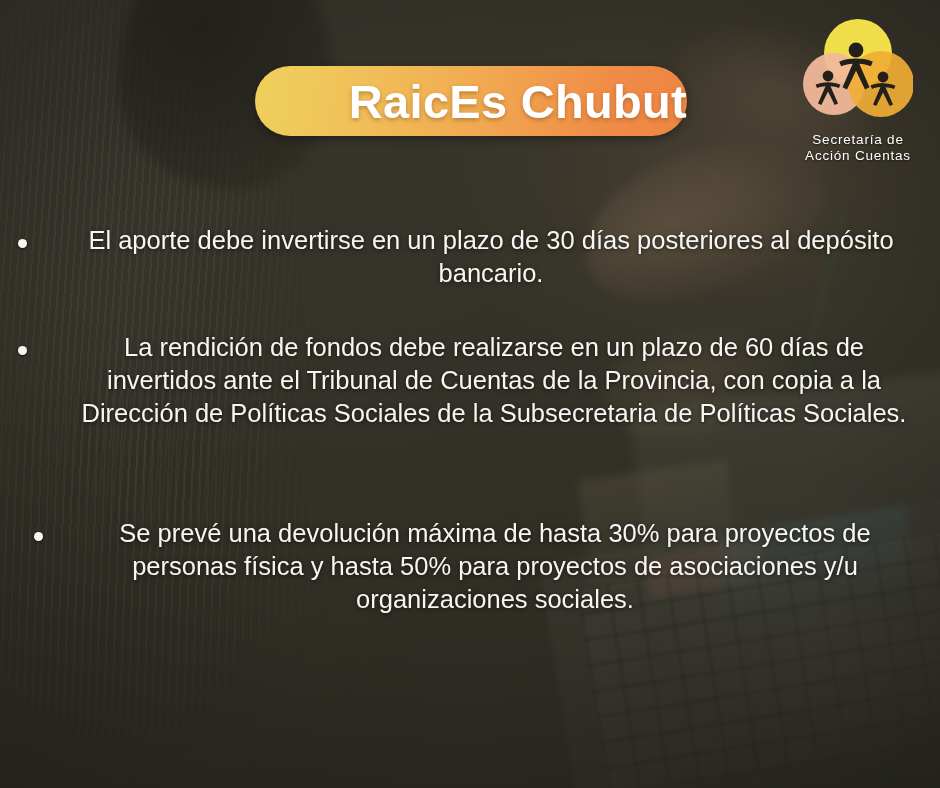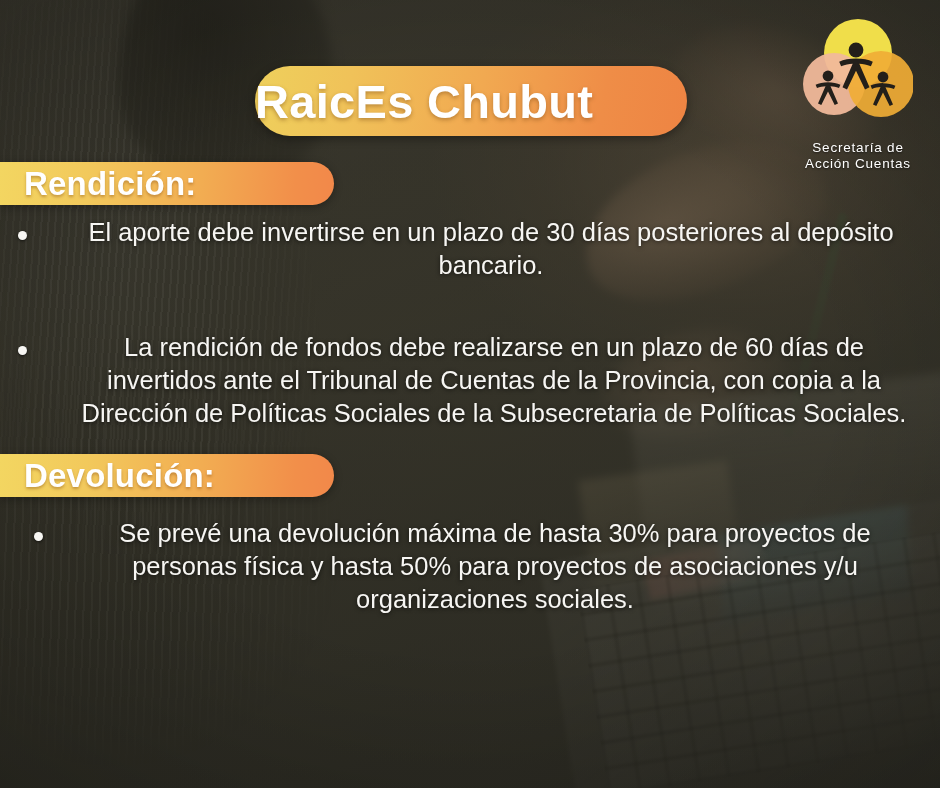--- a/index.html
+++ b/index.html
@@ -208,21 +208,21 @@
     position: absolute;
     top: 66px;
     left: 255px;
     width: 432px;
     height: 70px;
     border-radius: 36px;
     background: linear-gradient(100deg, #eed05c 0%, #f0c259 22%, #f1a951 52%, #ef8d47 80%, #ee8443 100%);
     box-shadow: 0 3px 10px rgba(0,0,0,.35);
     display: flex;
     align-items: center;
-    justify-content: flex-start;
+    justify-content: flex-end;
   }
   .title-text {
     color: #ffffff;
     font-size: 47px;
     font-weight: bold;
     letter-spacing: .3px;
     line-height: 1;
     text-shadow: 0 2px 4px rgba(120,70,20,.45);
   }
 
@@ -234,21 +234,21 @@
     width: 120px;
     text-align: center;
   }
   .logo-mark {
     position: relative;
     width: 110px;
     height: 108px;
     margin: 0 auto;
   }
   .logo-caption {
-    margin-top: 16px;
+    margin-top: 8px;
     color: #ffffff;
     font-size: 13.5px;
     line-height: 1.22;
     letter-spacing: .8px;
     text-shadow: 0 1px 2px rgba(0,0,0,.6);
   }
 
   
   .section-badge {
     position: absolute;
@@ -289,21 +289,21 @@
   .bullet-dot {
     position: absolute;
     left: 18px;
     width: 9px;
     height: 9px;
     border-radius: 50%;
     background: #f7f6f3;
     box-shadow: 0 1px 3px rgba(0,0,0,.6);
   }
 
-  #para-1 { top: 216px; }
+  #para-1 { top: 224px; }
   #para-1 .bullet-dot { top: 15px; }
   #para-1 .para-inner { max-width: 880px; padding-left: 64px; }
 
   #para-2 { top: 331px; }
   #para-2 .bullet-dot { top: 15px; }
   #para-2 .para-inner { max-width: 900px; padding-left: 70px; }
 
   #para-3 { top: 517px; }
   #para-3 .bullet-dot { top: 15px; left: 34px; }
   #para-3 .para-inner { max-width: 880px; padding-left: 72px; }
@@ -364,37 +364,31 @@
             <path d="M80 67.3c4.8 0 9.2.9 12.4 2.4l-1.4 3.4c-2.9-1.2-5.8-1.8-8.5-1.9l7.5 17.3-3.3 1.6L80 76.5l-6.7 13.6-3.3-1.6L77.5 71c-2.7.1-5.6.7-8.5 1.9l-1.4-3.4c3.2-1.5 7.6-2.4 12.4-2.4z"></path>
           </g>
         </svg>
       </div>
       <div class="logo-caption">
         <div>Secretaría de</div>
         <div>Acción Cuentas</div>
       </div>
     </div>
 
-    <div class="section-badge" id="badge-rendicion">
-      <span class="section-badge-text">Rendición:</span>
-    </div>
 
     <div class="para" id="para-1">
       <span class="bullet-dot"></span>
       <div class="para-inner">El aporte debe invertirse en un plazo de 30 días posteriores al depósito bancario.</div>
     </div>
 
     <div class="para" id="para-2">
       <span class="bullet-dot"></span>
       <div class="para-inner">La rendición de fondos debe realizarse en un plazo de 60 días de invertidos ante el Tribunal de Cuentas de la Provincia, con copia a la Dirección de Políticas Sociales de la Subsecretaria de Políticas Sociales.</div>
     </div>
 
-    <div class="section-badge" id="badge-devolucion">
-      <span class="section-badge-text">Devolución:</span>
-    </div>
 
     <div class="para" id="para-3">
       <span class="bullet-dot"></span>
       <div class="para-inner">Se prevé una devolución máxima de hasta 30% para proyectos de personas física y hasta 50% para proyectos de asociaciones y/u organizaciones sociales.</div>
     </div>
 
 
   </div>
 </div>
 

